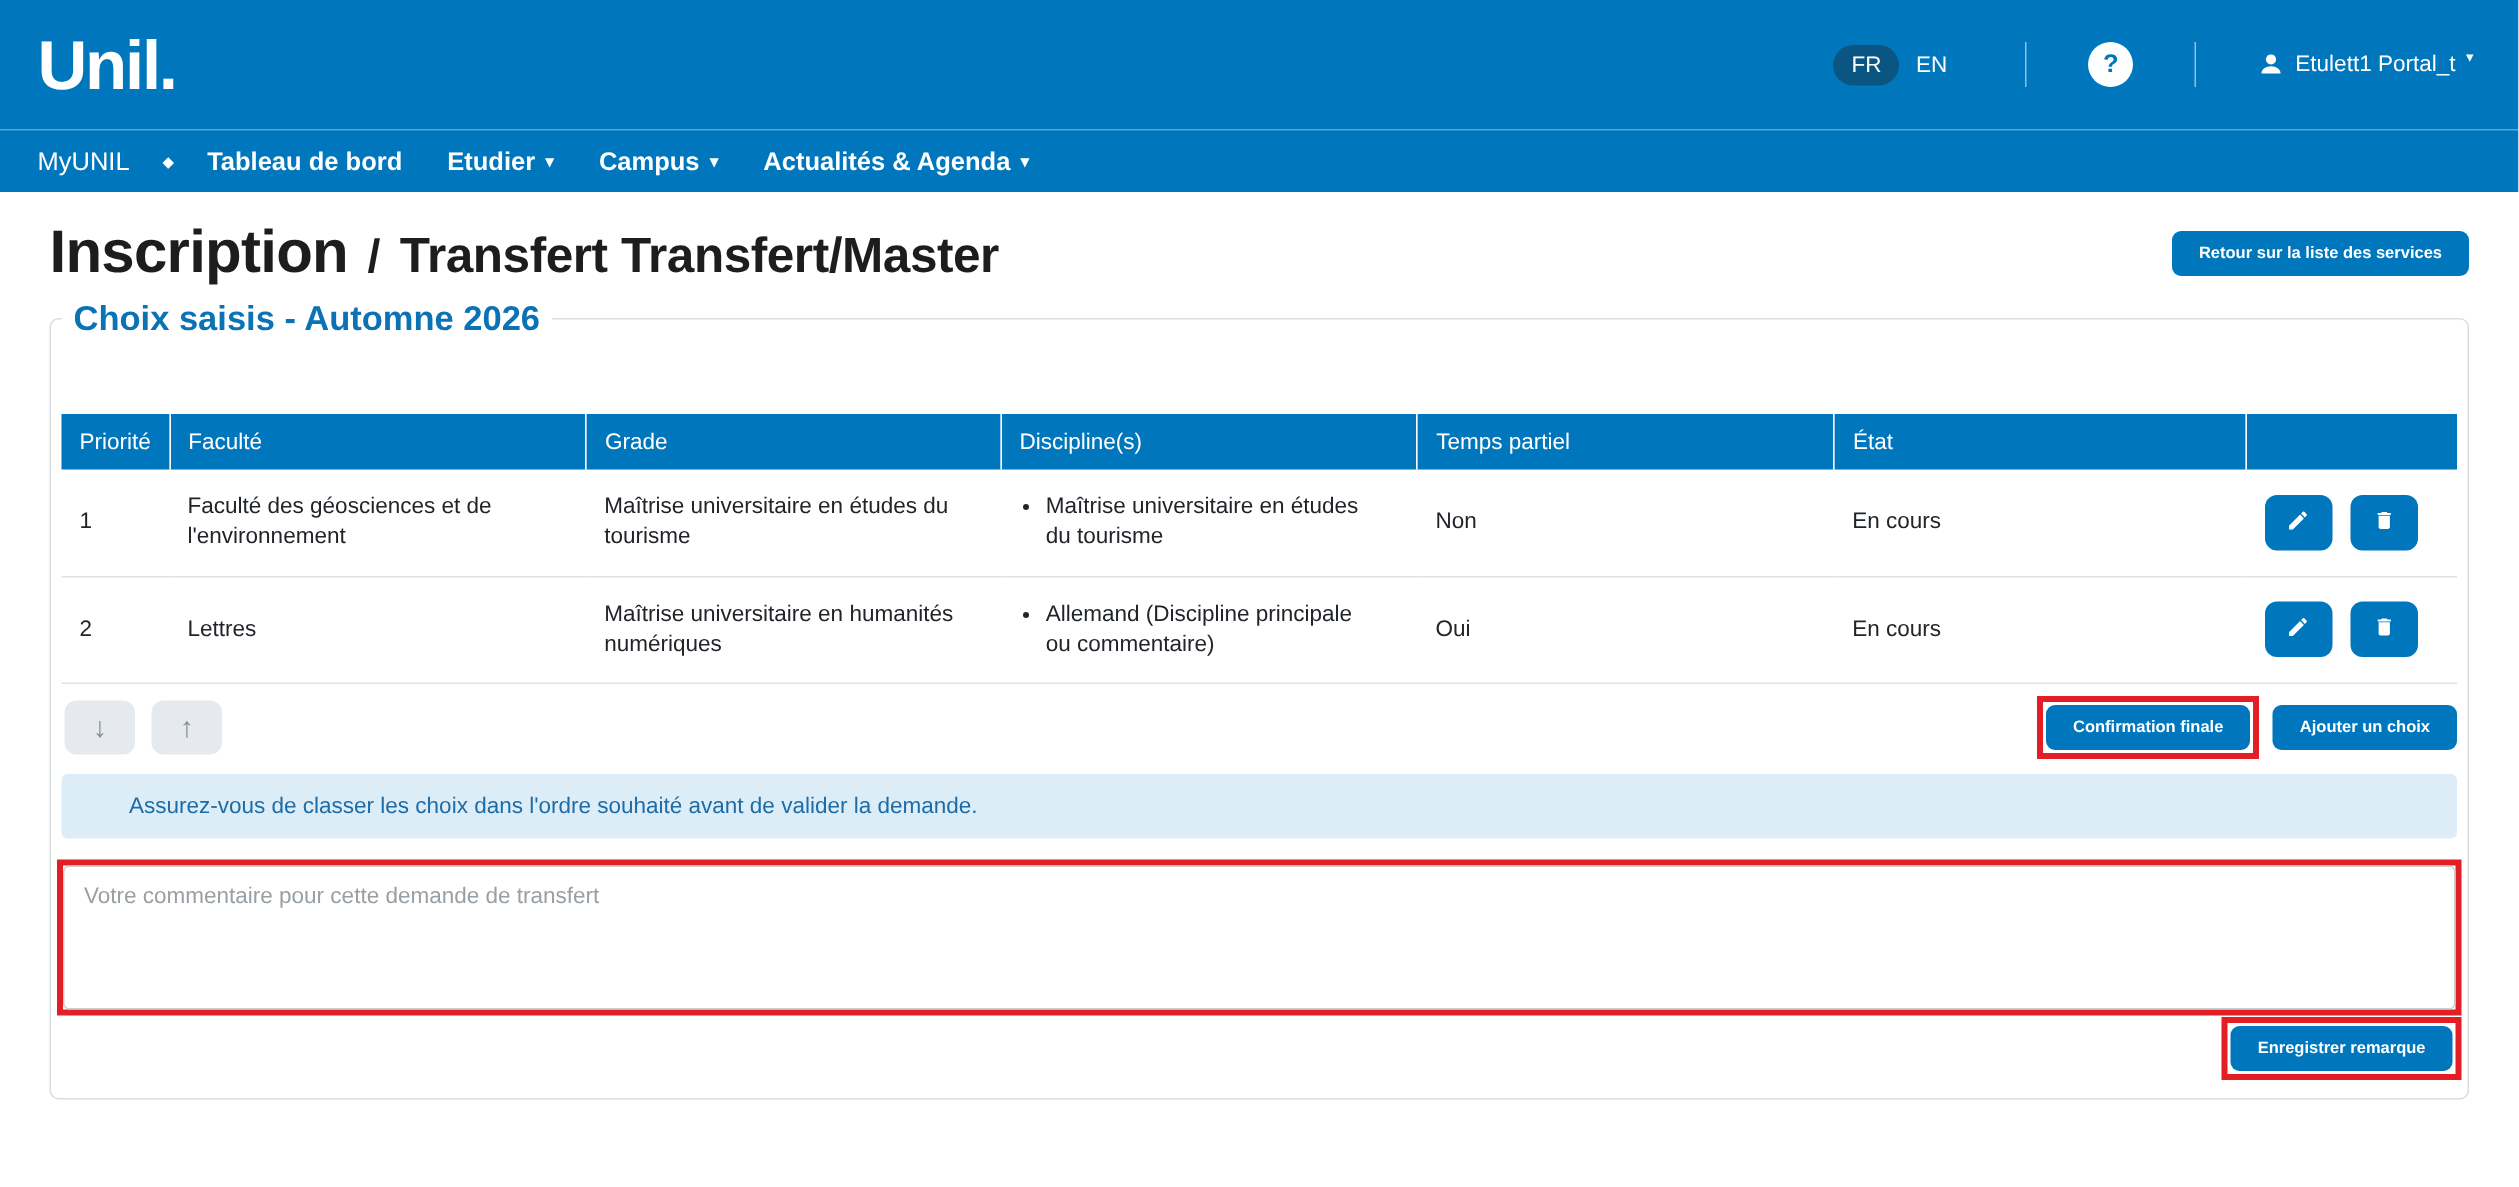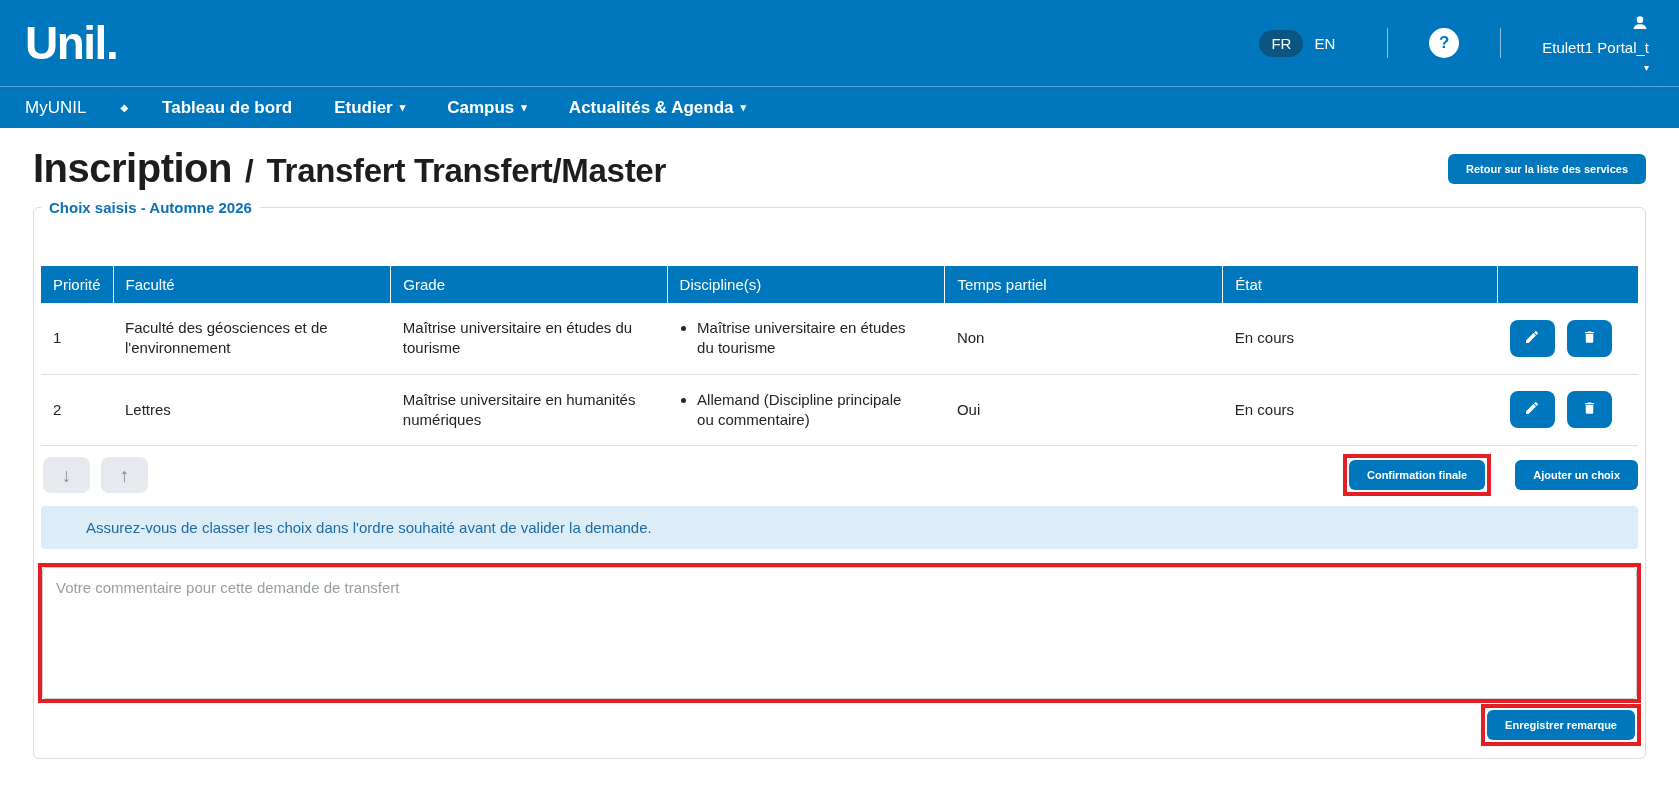--- a/index.html
+++ b/index.html
@@ -29,27 +29,27 @@
   .lang-switch{display:flex;align-items:center;font-size:15px;}
   .lang-fr{background:var(--pill-blue);border-radius:15px;padding:5px 12px;cursor:pointer;}
   .lang-en{padding:5px 11px;cursor:pointer;}
   .vsep{width:1px;height:30px;background:rgba(255,255,255,.55);margin:0 24px;}
   .help-btn{
     width:30px;height:30px;border-radius:50%;background:#fff;border:none;
     color:var(--primary-blue);font-weight:700;font-size:17px;
     display:flex;align-items:center;justify-content:center;cursor:pointer;
     font-family:"Liberation Sans",sans-serif;
   }
-  .user-menu{display:flex;align-items:flex-end;gap:7px;font-size:15px;cursor:pointer;flex-direction:column;}
+  .user-menu{display:flex;align-items:flex-start;gap:7px;font-size:15px;cursor:pointer;}
   .user-icon svg{display:block;}
   .caret{font-size:10px;line-height:1;}
   
   .nav-bar{
     background:var(--primary-blue);border-top:1px solid rgba(255,255,255,.35);
-    height:42px;display:flex;align-items:center;padding:0 25px;gap:42px;color:#fff;
+    height:42px;display:flex;align-items:center;padding:0 25px;gap:30px;color:#fff;
   }
   .nav-item{font-size:17px;font-weight:700;cursor:pointer;display:flex;align-items:center;gap:7px;}
   .nav-item.regular{font-weight:400;}
   .diamond{font-size:10px;margin:0 -8px;}
   .nav-caret{font-size:11px;}
   
   .main{padding:0 33px;}
   .title-row{display:flex;justify-content:space-between;align-items:center;margin:18px 0 8px;}
   .page-title{display:flex;align-items:baseline;gap:13px;color:#1d1d1f;}
   .t-primary{font-size:40px;font-weight:800;letter-spacing:-.5px;}
@@ -59,21 +59,21 @@
     background:var(--primary-blue);color:#fff;font-weight:700;font-size:11px;
     border:none;border-radius:6px;padding:9px 18px;cursor:pointer;
     font-family:"Liberation Sans",sans-serif;white-space:nowrap;
   }
   
   fieldset.choices{
     border:1px solid var(--fieldset-border);border-radius:6px;
     margin:4px 0 0;padding:20px 7px 12px;
   }
   legend.choices-legend{
-    color:var(--legend-blue);font-size:15px;font-weight:700;padding:0 8px;margin-left:0;margin-top:40px;
+    color:var(--legend-blue);font-size:23px;font-weight:700;padding:0 8px;margin-left:0;margin-top:40px;
   }
   
   table.choices-table{width:100%;border-collapse:collapse;font-size:15px;margin-top:30px;}
   .choices-table thead th{
     background:var(--primary-blue);color:#fff;font-weight:400;text-align:left;
     padding:10px 12px;border-right:1px solid #fff;font-size:15px;
   }
   .choices-table thead th:last-child{border-right:none;}
   .choices-table tbody td{
     padding:15px 26px 15px 12px;border-bottom:1px solid var(--row-border);
@@ -86,30 +86,30 @@
     display:inline-flex;align-items:center;justify-content:center;cursor:pointer;
   }
   
   .reorder-row{display:flex;justify-content:space-between;align-items:center;margin-top:8px;padding-left:2px;}
   .move-buttons{display:flex;gap:11px;}
   .move-btn{
     width:47px;height:36px;background:#e6eaee;border:none;border-radius:8px;
     color:#7f8d99;font-size:19px;cursor:pointer;line-height:1;
     font-family:"Liberation Sans",sans-serif;
   }
-  .right-actions{display:flex;align-items:center;gap:24px;}
+  .right-actions{display:flex;align-items:center;gap:9px;}
   .annotation{border:4px solid var(--annotation-red);padding:2px;display:inline-block;}
   .info-bar{
     background:var(--info-bg);border-radius:4px;margin-top:10px;
     padding:13px 16px 13px:45px;padding:13px 16px 13px 45px;
     color:var(--info-text);font-size:15px;
   }
   .comment-annotation{border:4px solid var(--annotation-red);margin:14px -3px 0;display:block;}
   textarea.comment{
-    display:block;width:100%;height:132px;border:1px solid #c9ced3;border-radius:4px;
+    display:block;width:100%;height:96px;border:1px solid #c9ced3;border-radius:4px;
     padding:11px 13px;font-family:"Liberation Sans",sans-serif;font-size:15px;color:#333;
     resize:none;outline:none;
   }
   textarea.comment::placeholder{color:#98a0a6;}
   .save-row{display:flex;justify-content:flex-end;margin:1px -3px 0 0;}
 </style>
 </head>
 <body>
 
 <header class="top-header">

